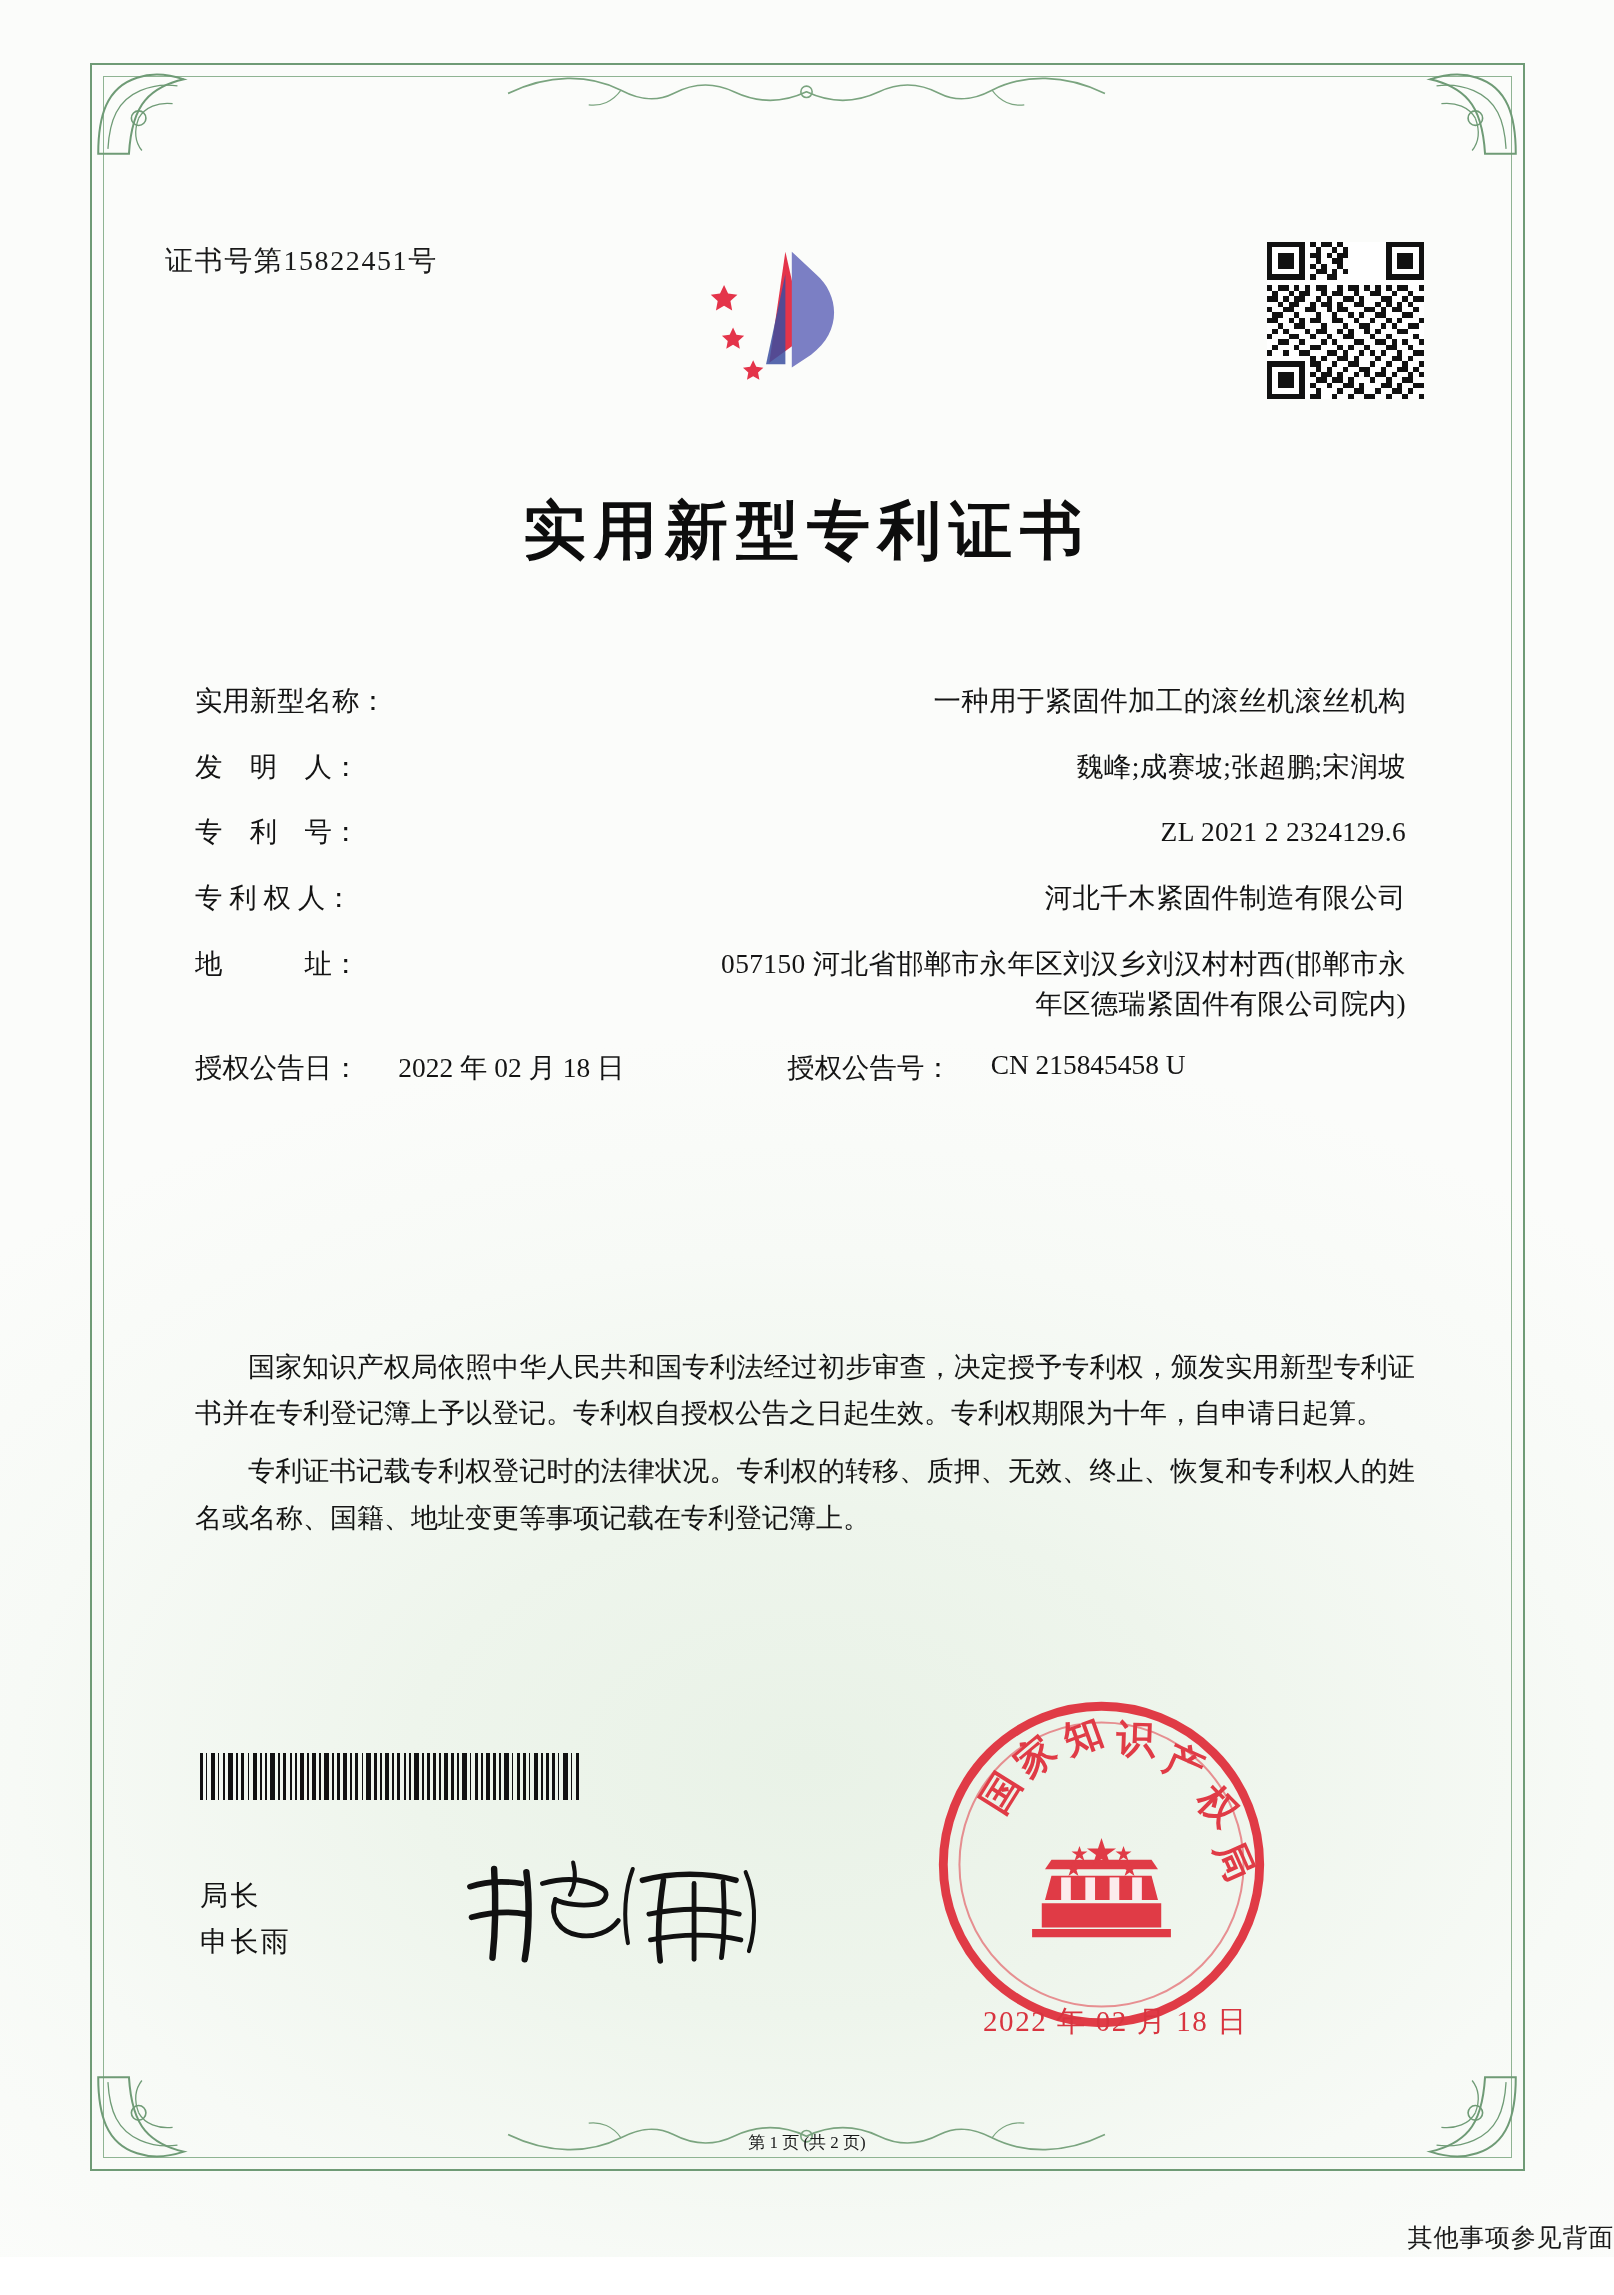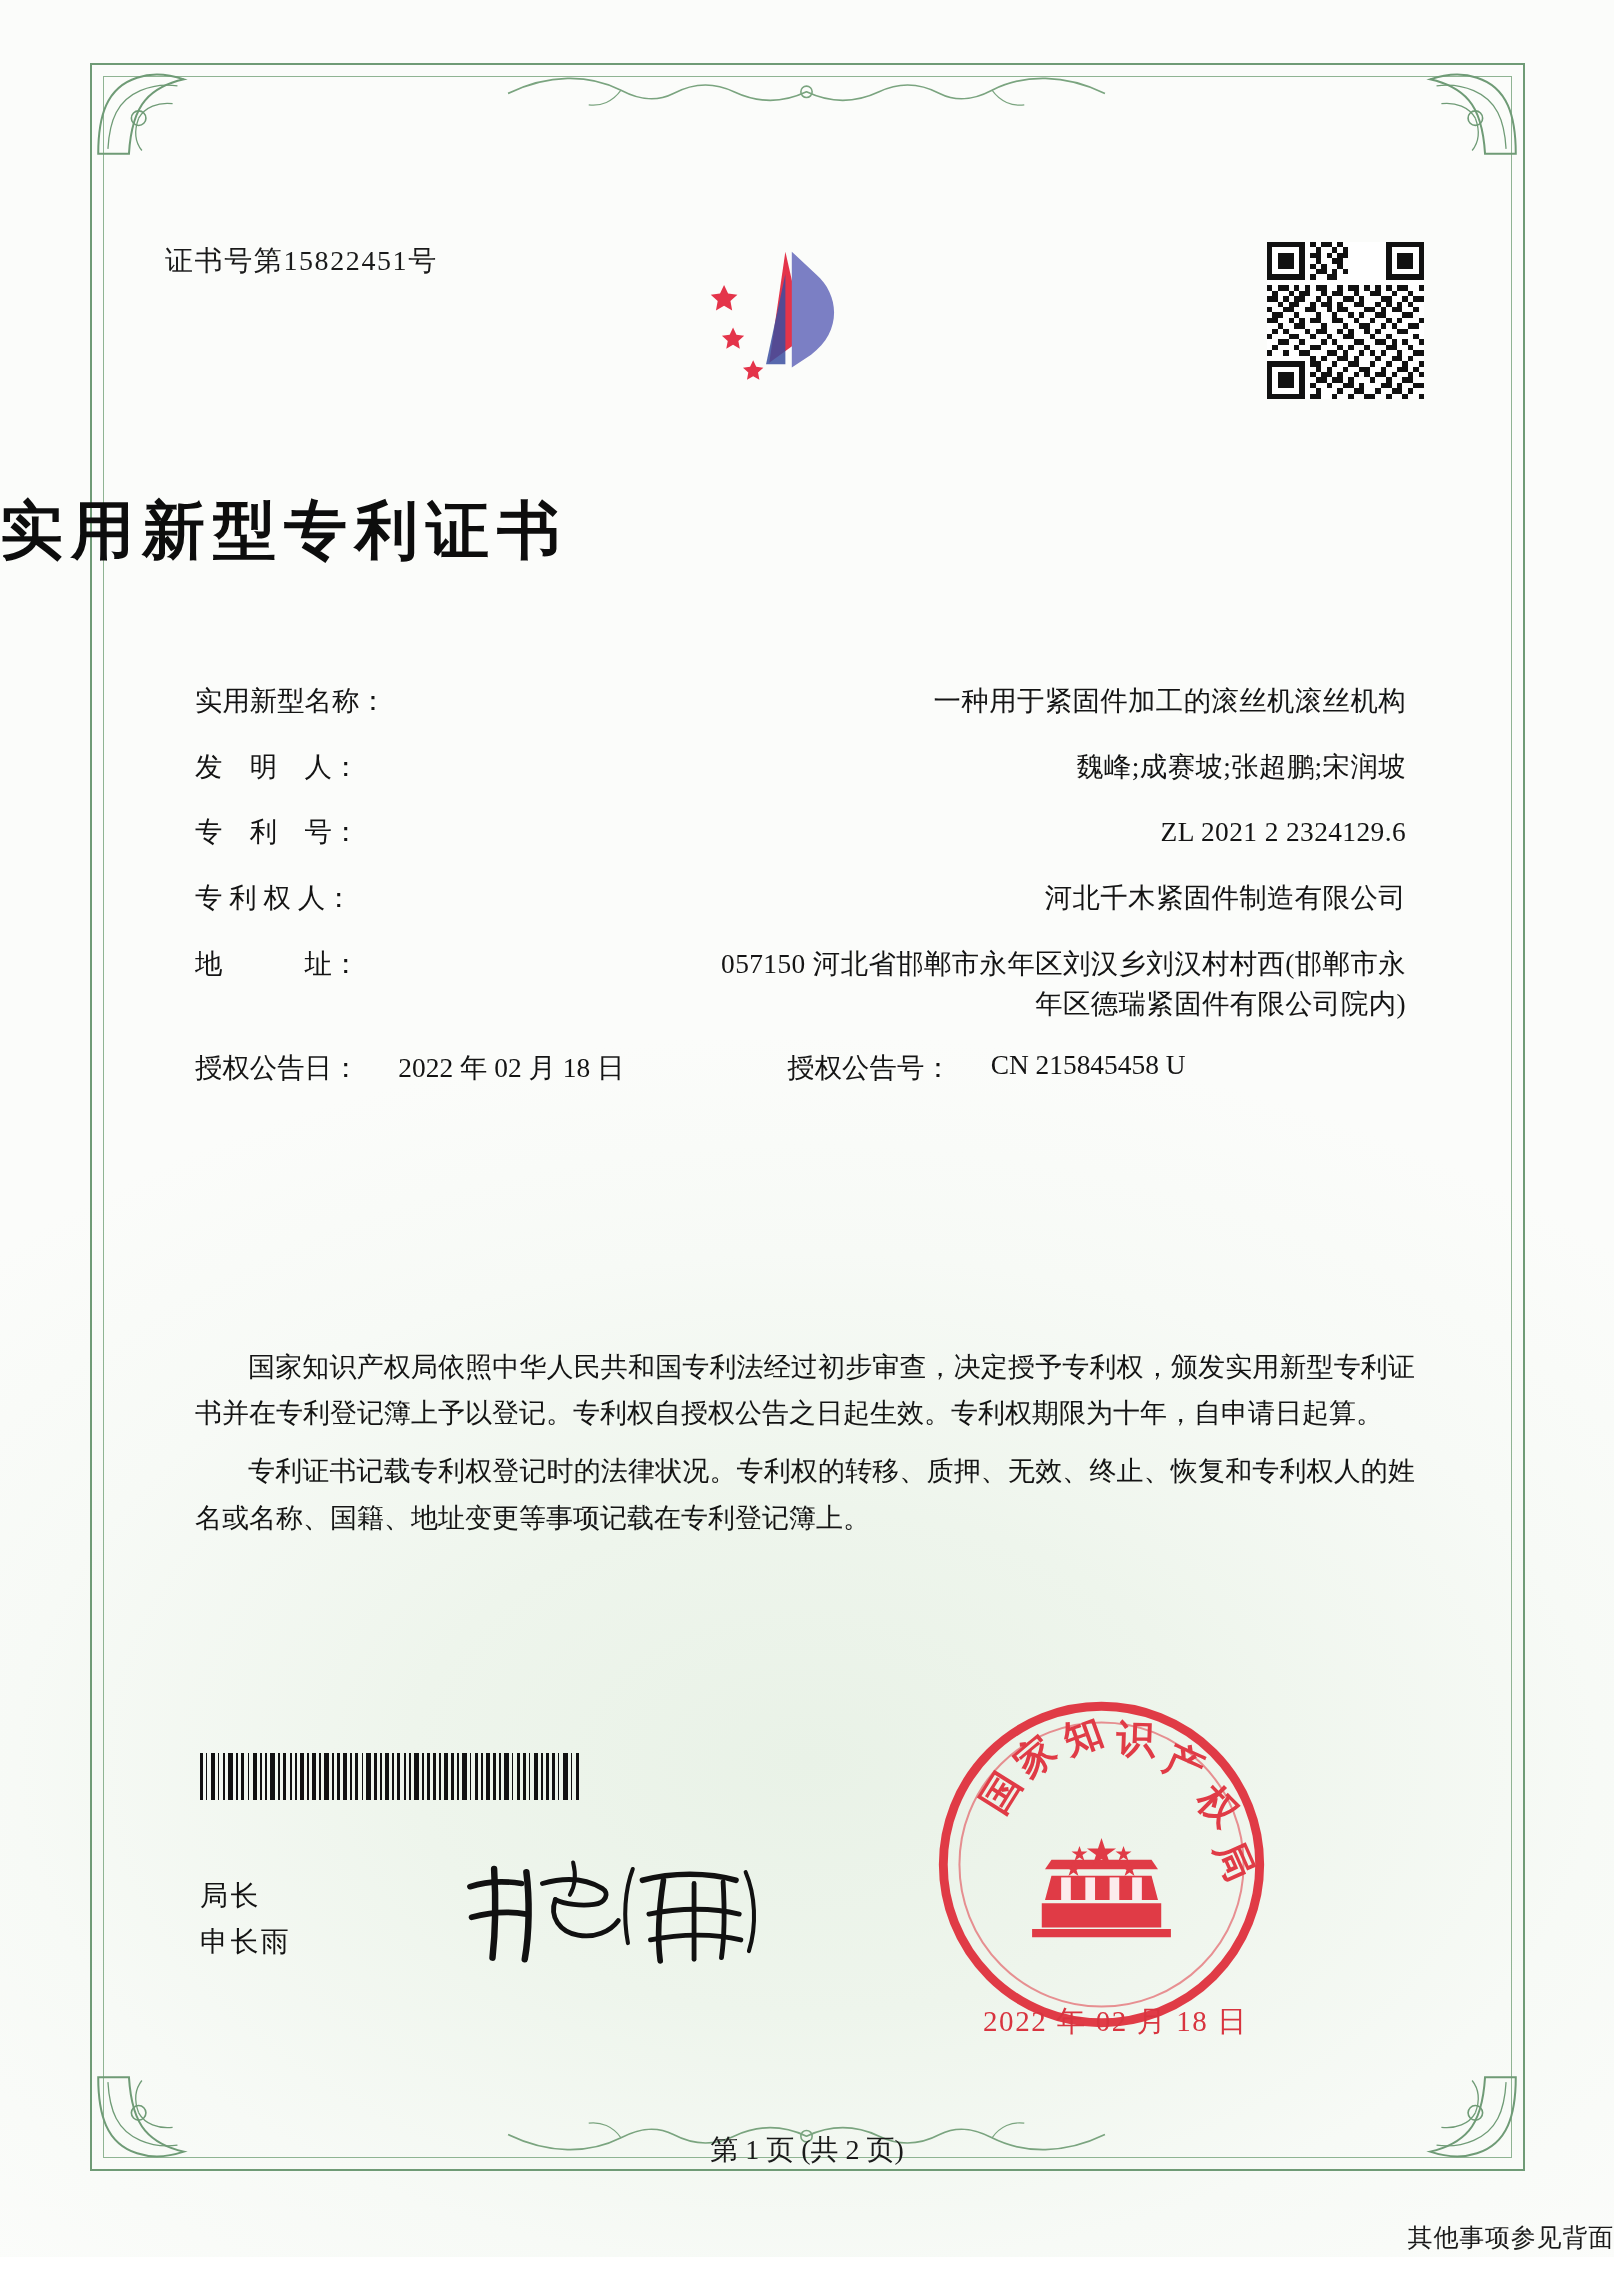--- a/index.html
+++ b/index.html
@@ -80,21 +80,21 @@
   .qr {
     position: absolute;
     left: 1267px; top: 242px;
     width: 157px; height: 157px;
   }
   .qr svg { width: 100%; height: 100%; display: block; }
 
   .doc-title {
     position: absolute;
     left: 0; right: 0; top: 488px;
-    text-align: left;
+    text-align: center;
     font-size: 63px;
     font-weight: bold;
     letter-spacing: 8px;
     color: #0d0d0d;
     font-family: "DejaVu Serif", "Liberation Serif", serif;
   }
 
   
   .fields {
     position: absolute;
@@ -188,21 +188,21 @@
     color: #d8343f;
     letter-spacing: 1.6px;
     white-space: nowrap;
   }
 
   
   .page-num {
     position: absolute;
     left: 0; right: 0; top: 2131px;
     text-align: center;
-    font-size: 28px;
+    font-size: 17px;
     color: #1a1a1a;
   }
   .footnote {
     position: absolute;
     left: 0; right: 0; top: 2221px;
     text-align: right;
     font-size: 25px;
     color: #1a1a1a;
     letter-spacing: 0.8px;
   }

